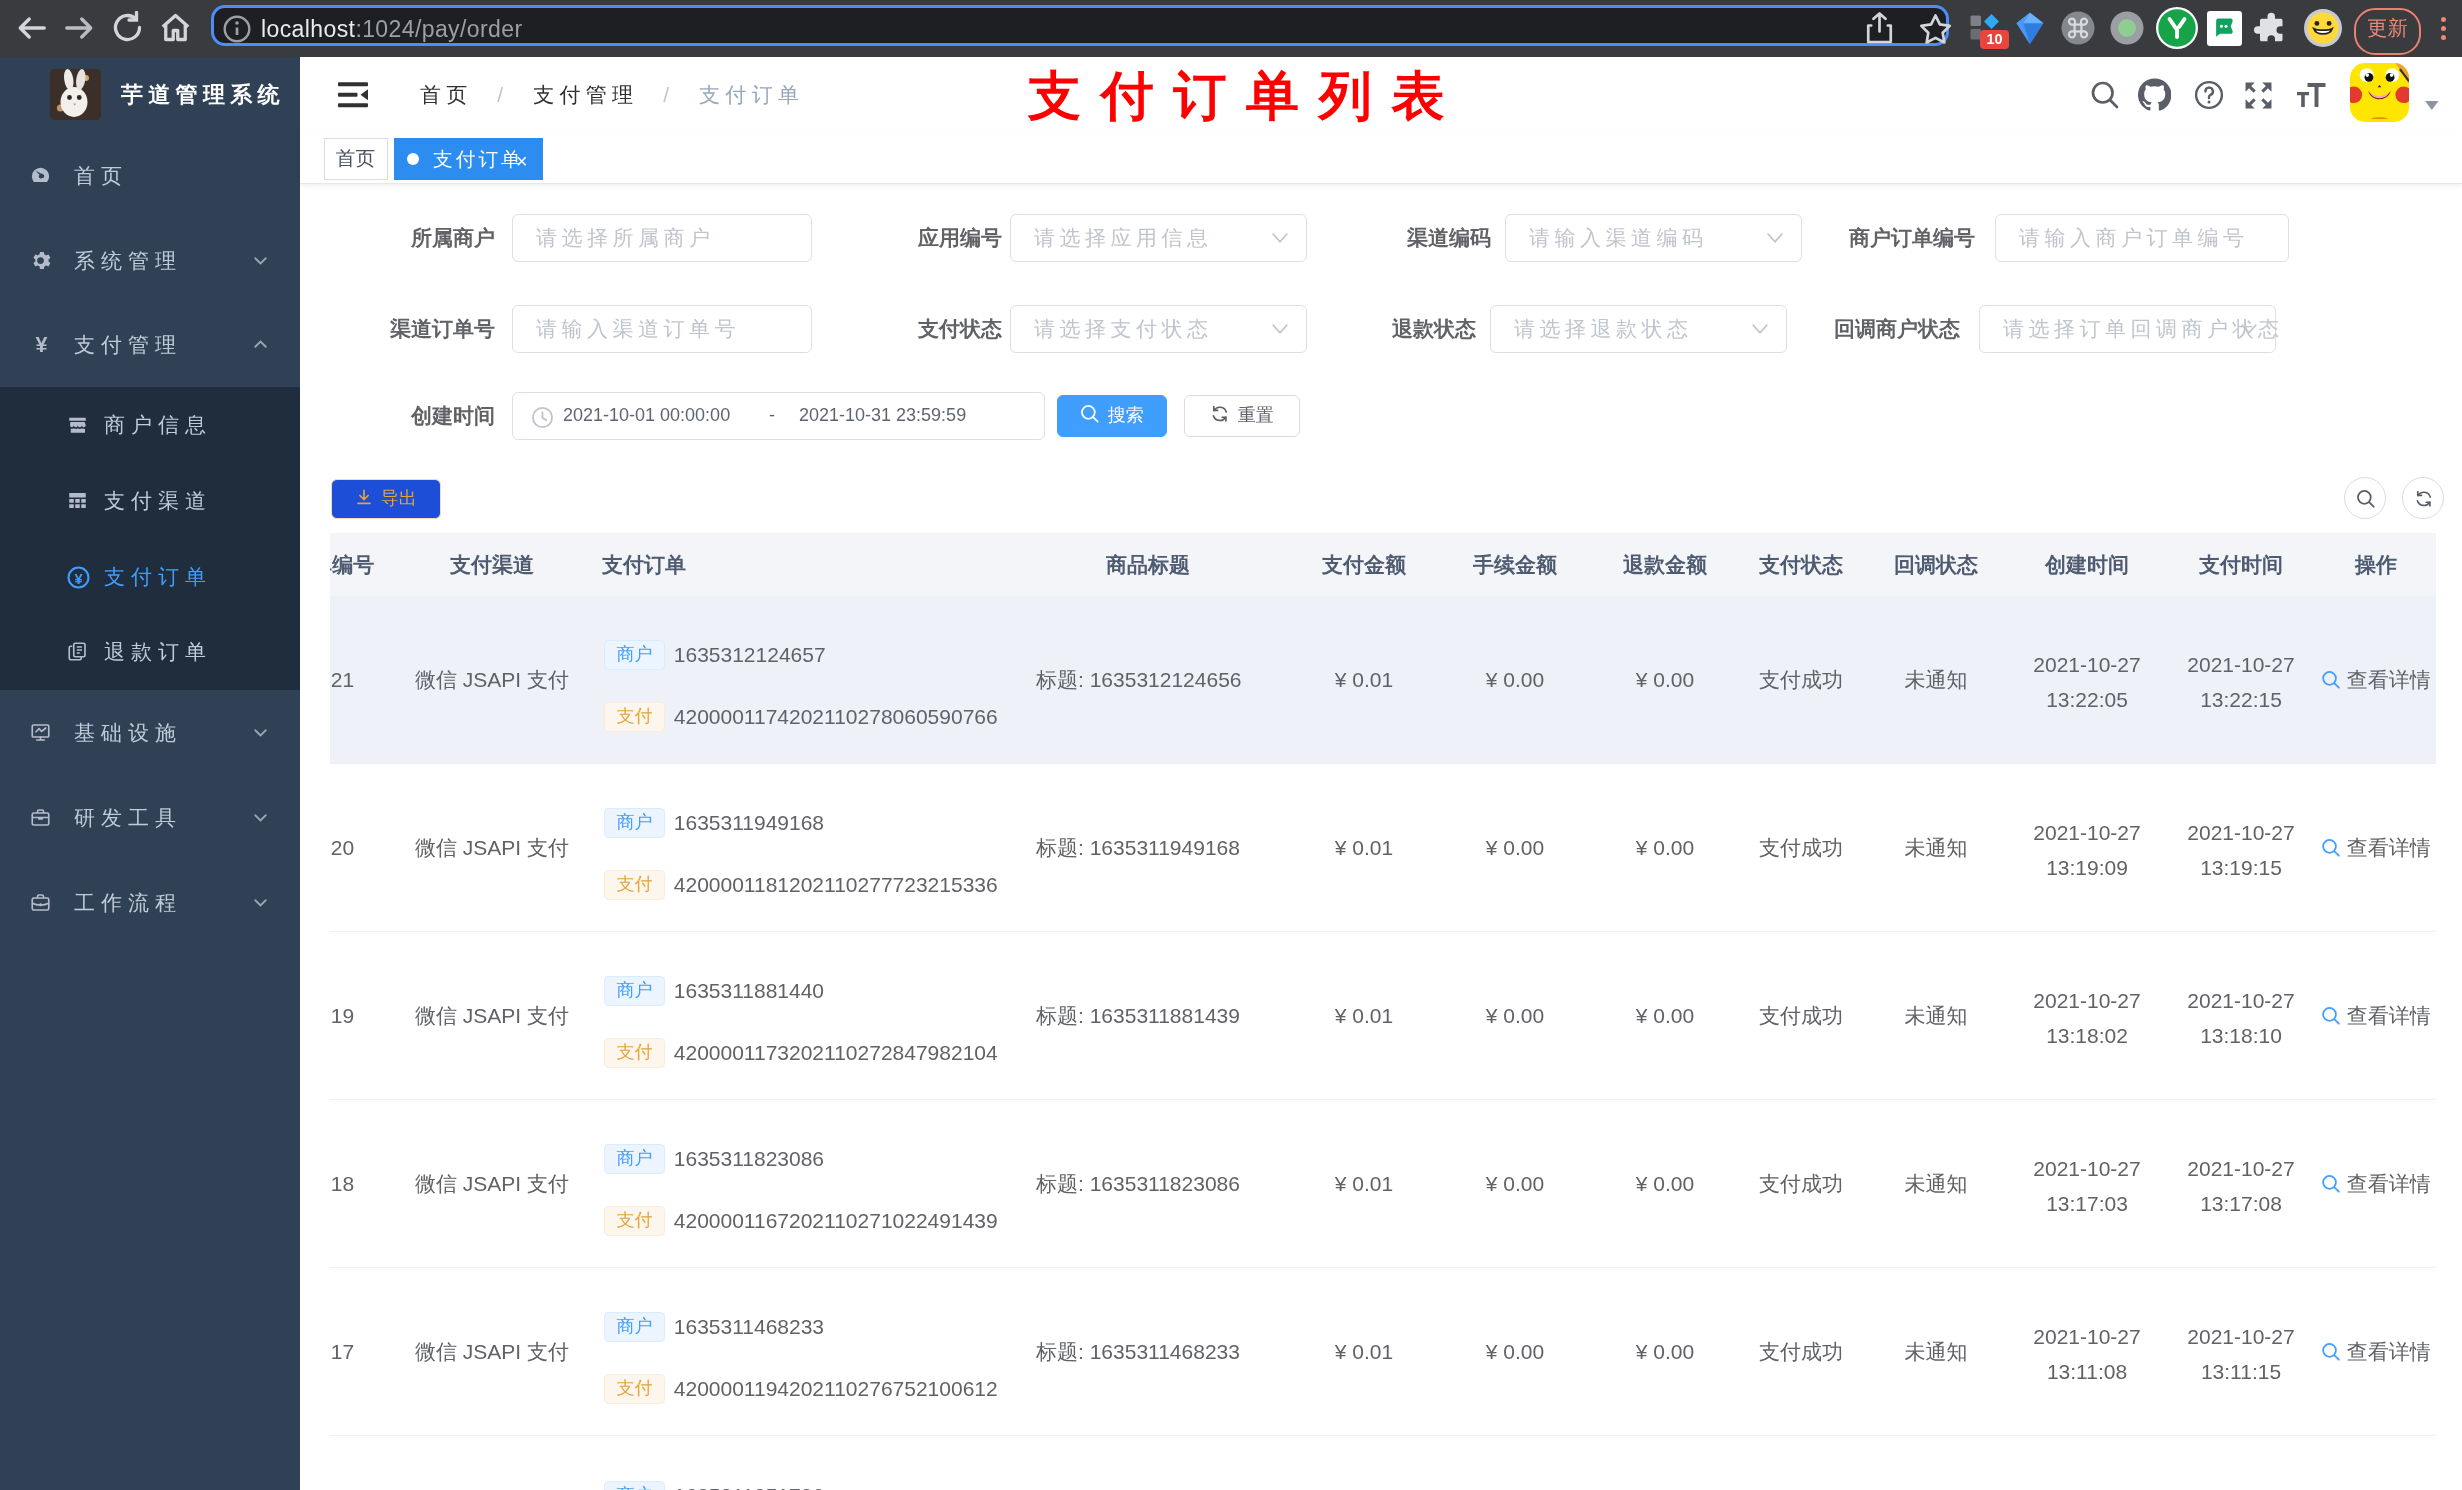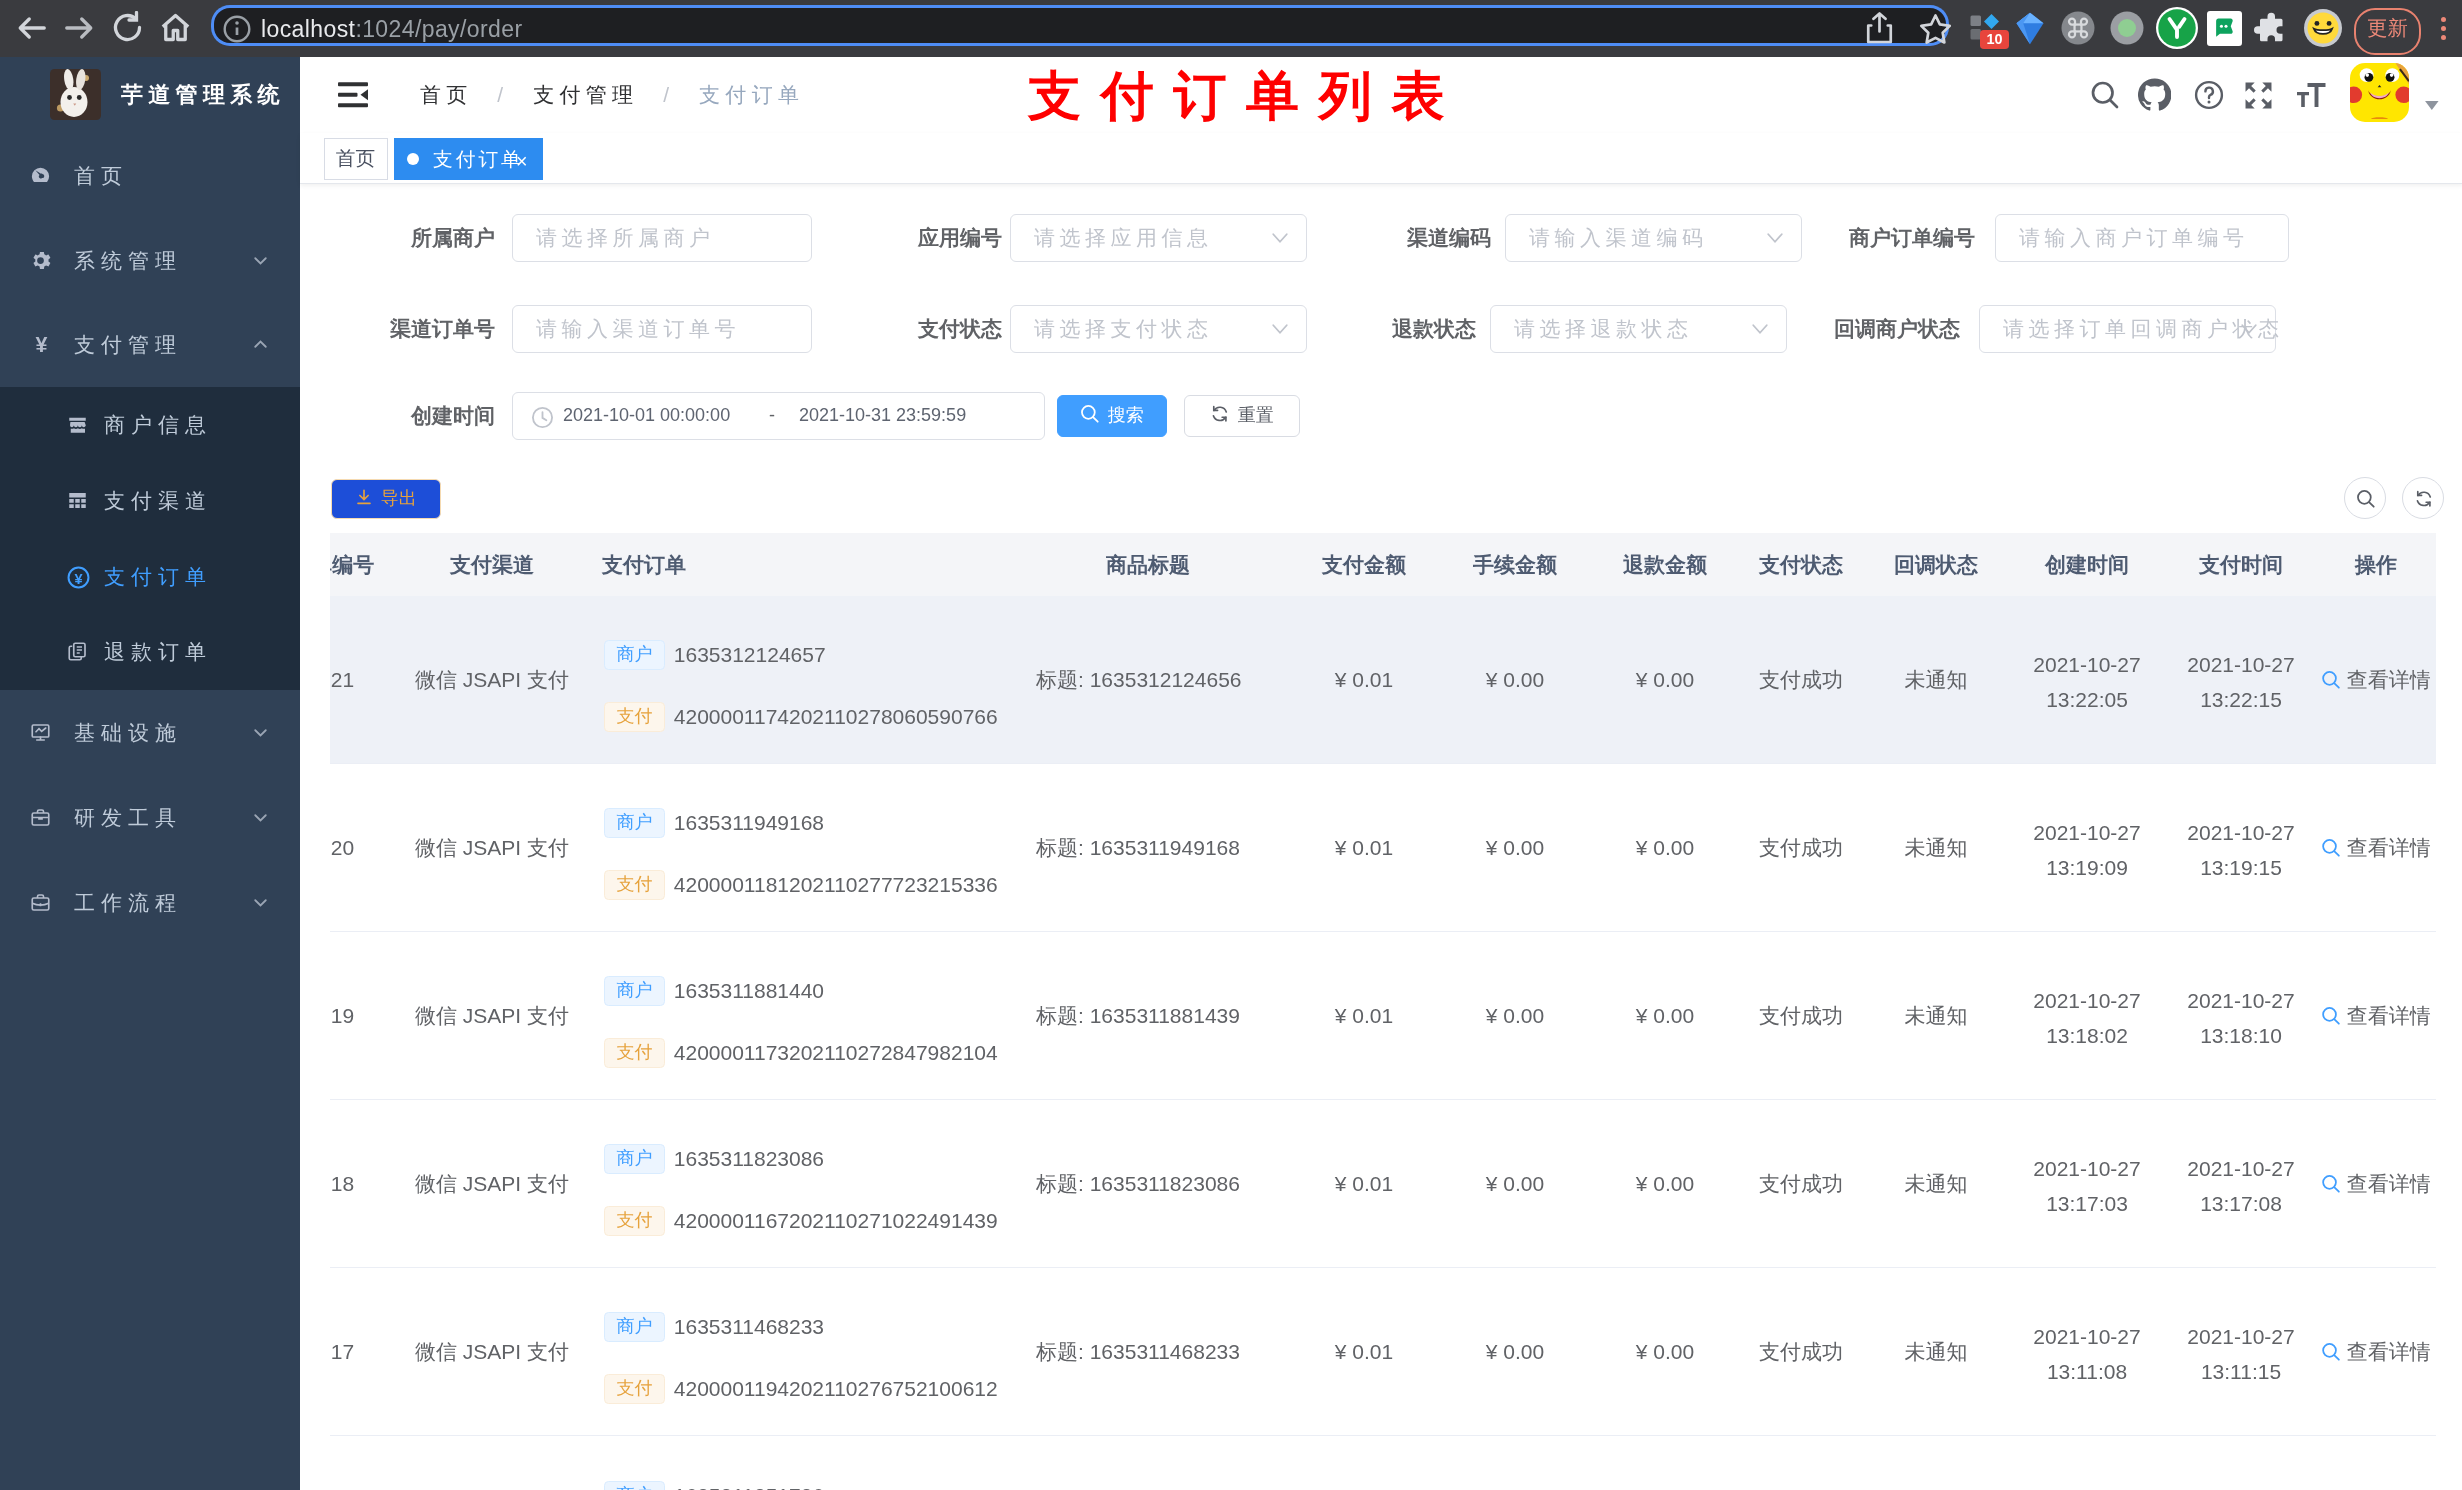--- a/index.html
+++ b/index.html
@@ -1,21 +1,21 @@
 <!DOCTYPE html>
 <html style="font-size:12px"><head>
 <meta charset="utf-8">
 <style>
 *{margin:0;padding:0;box-sizing:border-box}
 html,body{width:2462px;height:1490px;overflow:hidden;background:#fff;
   font-family:"Liberation Sans",sans-serif;-webkit-font-smoothing:antialiased}
 
 #chrome{position:absolute;left:0;top:0;width:2462px;height:57px;background:#3a3b3f}
 #chrome svg{position:absolute}
-#omni{position:absolute;left:214px;top:7.6px;width:1732px;height:35px;border-radius:16px;
+#omni{position:absolute;left:214px;top:7.6px;width:1732px;height:35px;border-radius:11px;
   background:#1e1f22;box-shadow:0 0 0 3px #4e8df6}
 #omni .url{position:absolute;left:47px;top:0;line-height:42px;font-size:23px;color:#e9eaed;letter-spacing:0.4px}
 #omni .url span{color:#9aa0a6}
 #upd{position:absolute;left:2354px;top:8.3px;width:67px;height:47px;border:2.3px solid #e8826f;border-radius:21px;
   color:#ec8878;font-size:20.4px;text-align:center;line-height:36px}
 .edot{position:absolute;width:5.3px;height:5.3px;border-radius:50%;background:#ec8878;left:2441px}
 
 #app{position:absolute;left:0;top:57px;width:2462px;height:1433px;background:#fff}
 #side{position:absolute;left:0;top:0;width:300px;height:1433px;background:#304156;overflow:hidden}
 #main{position:absolute;left:300px;top:0;width:2163px;height:1240px}

